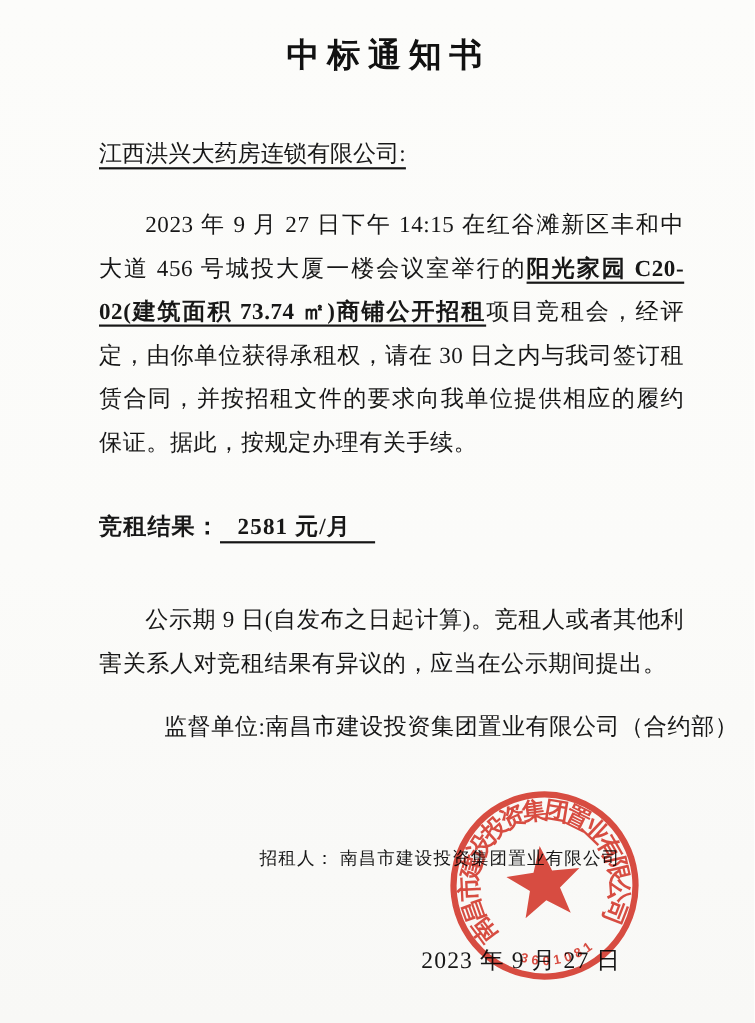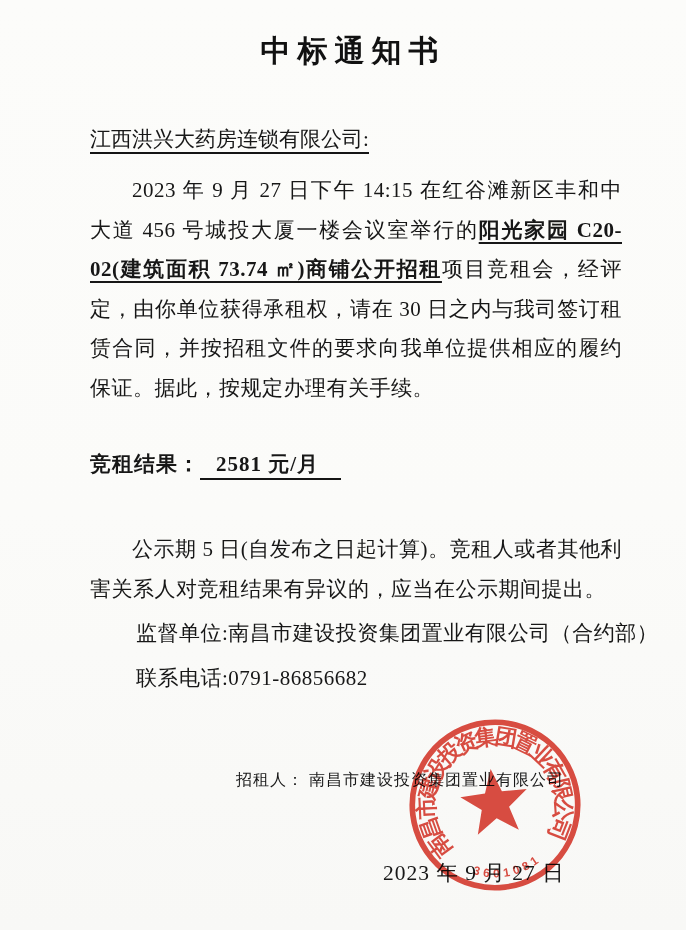--- a/index.html
+++ b/index.html
@@ -31,21 +31,21 @@
     width: 532px;
   }
   .addressee-line { margin: 0; line-height: 30px; }
   .addressee {
     font-size: 21px;
     font-weight: normal;
     border-bottom: 2px solid #151515;
     padding-bottom: 1px;
   }
   .para1 {
-    margin: 15px 0 0 0;
+    margin: 28px 0 0 0;
     font-size: 21px;
     line-height: 39.5px;
     text-align: justify;
     text-indent: 2em;
     letter-spacing: 0.5px;
   }
   .em-underline {
     font-weight: bold;
     text-decoration: underline;
     text-decoration-thickness: 2px;
@@ -65,21 +65,21 @@
   }
   .notice {
     margin: 50px 0 0 0;
     font-size: 21px;
     line-height: 39.5px;
     text-align: justify;
     text-indent: 2em;
     letter-spacing: 0.5px;
   }
   .plain-line {
-    margin: 4px;
+    margin: 17px;
     font-size: 21px;
     line-height: 41px;
     text-indent: 2em;
     white-space: nowrap;
     letter-spacing: 0.5px;
   }
   .sig-line {
     position: absolute;
     left: 236px;
     top: 770px;
@@ -117,25 +117,24 @@
 
   <h1 class="title">中标通知书</h1>
 
   <div class="content">
     <p class="addressee-line"><span class="addressee">江西洪兴大药房连锁有限公司:</span></p>
 
     <p class="para1"><span>2023 年 9 月 27 日下午 14:15 在红谷滩新区丰和中大道 456 号城投大厦一楼会议室举行的</span><span class="em-underline">阳光家园 C20-02(建筑面积 73.74 ㎡)商铺公开招租</span><span>项目竞租会，经评定，由你单位获得承租权，请在 30 日之内与我司签订租赁合同，并按招租文件的要求向我单位提供相应的履约保证。据此，按规定办理有关手续。</span></p>
 
     <p class="result"><span class="result-label">竞租结果：</span><span class="result-value">2581 元/月</span></p>
 
-    <p class="notice">公示期 5 日(自发布之日起计算)。竞租人或者其他利害关系人对竞租结果有异议的，应当在公示期间提出。</p>
+    <p class="notice">公示期 9 日(自发布之日起计算)。竞租人或者其他利害关系人对竞租结果有异议的，应当在公示期间提出。</p>
 
     <p class="plain-line">监督单位:南昌市建设投资集团置业有限公司（合约部）</p>
 
-    <p class="plain-line">联系电话:0791-86856682</p>
   </div>
 
   <div class="sig-line">招租人： 南昌市建设投资集团置业有限公司</div>
 
   <div class="sig-date">2023 年 9 月 27 日</div>
 
   <svg class="seal" viewBox="0 0 176 176" aria-hidden="true">
     <circle cx="88" cy="88" r="80" fill="none" stroke-width="5.5" stroke="#d93529"></circle>
 
     <polygon points="88,53 96.23,75.67 120.34,76.49 101.31,91.33 107.99,114.51 88,101 68.01,114.51 74.69,91.33 55.66,76.49 79.77,75.67" fill="#d93529"></polygon>

